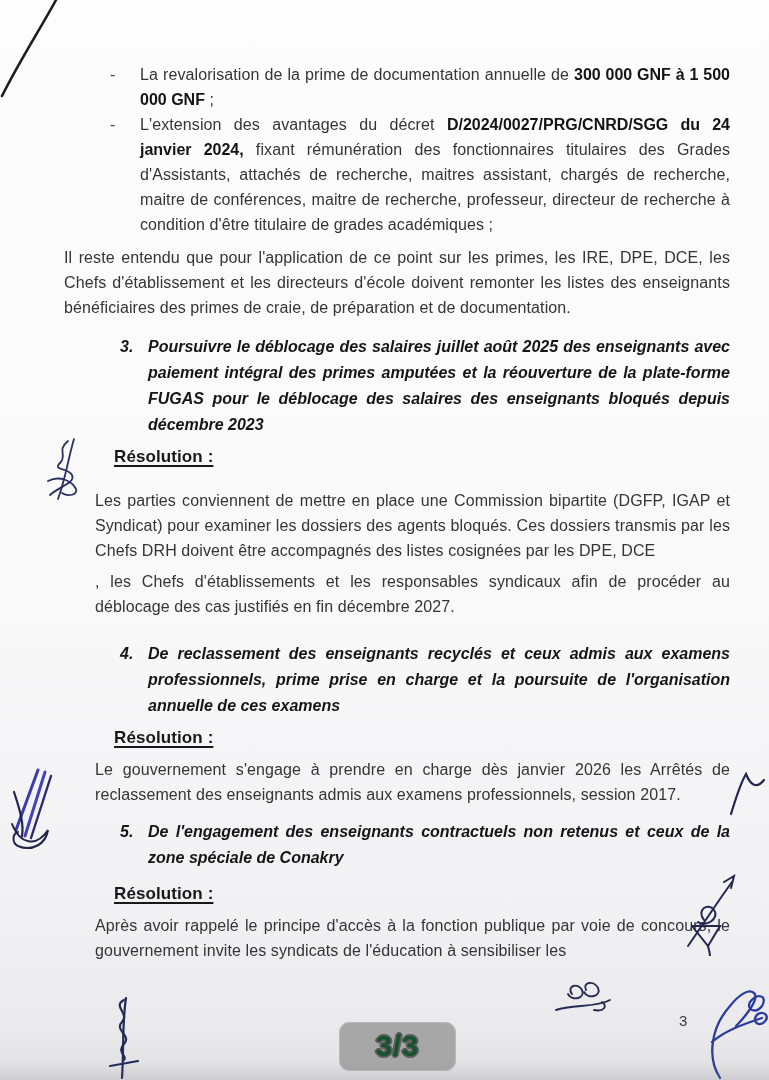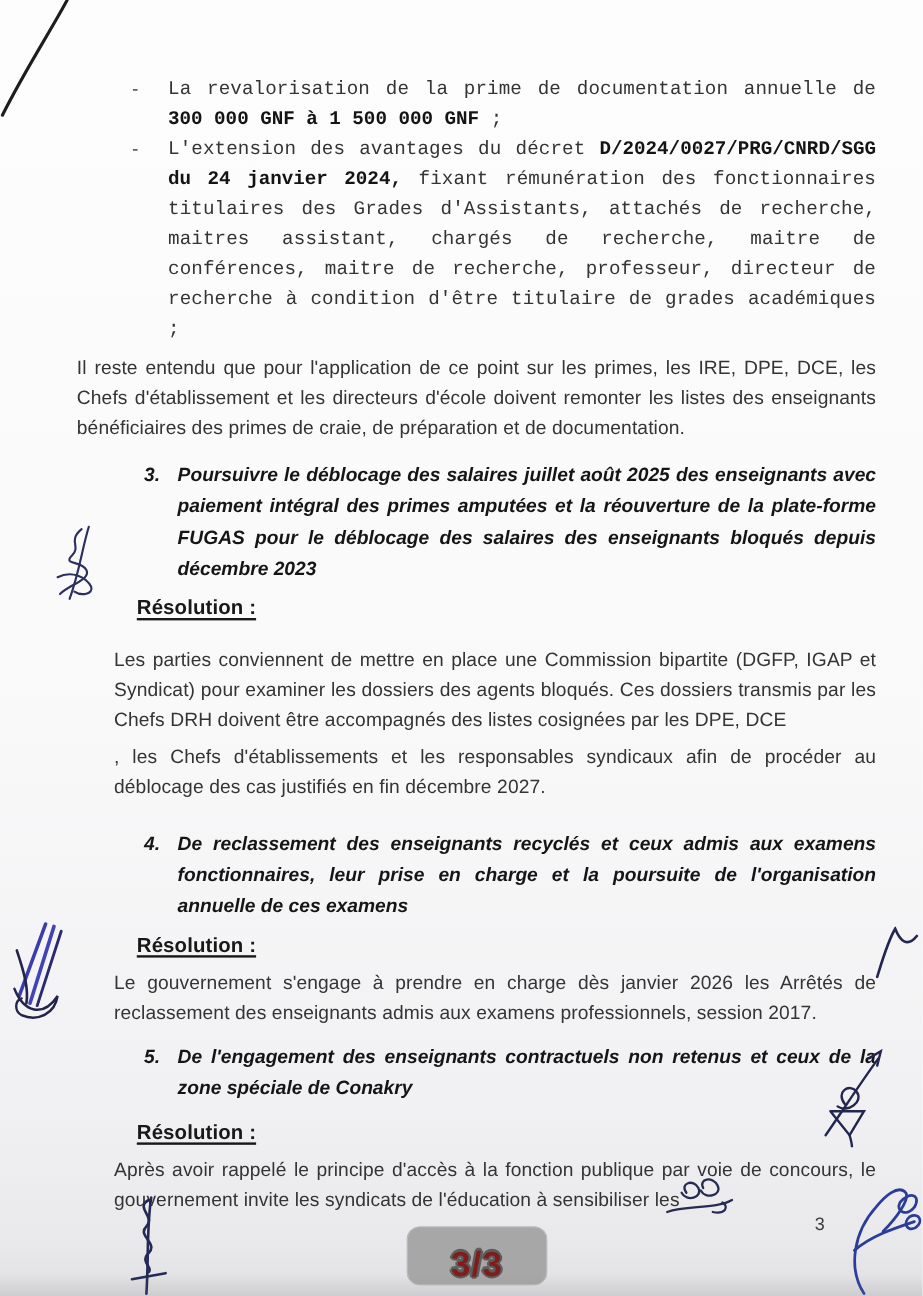--- a/index.html
+++ b/index.html
@@ -19,21 +19,21 @@
     position: relative;
     padding-top: 62px;
     font-size: 16px;
     letter-spacing: 0.1px;
     line-height: 25px;
     color: #343434;
   }
   
   .bullet-row { display: flex; margin-left: 110px; margin-right: 39px; }
   .bullet-dash { width: 30px; flex: 0 0 30px; color: #4a4a4a; }
-  .bullet-text { flex: 1; text-align: justify; font-family: Liberation Mono, monospace; }
+  .bullet-text { flex: 1; text-align: justify; }
   .bullet-text b, .strong { font-weight: bold; color: #141414; letter-spacing: 0; }
   
   .note-para { margin: 8px 39px 0 64px; text-align: justify; }
   .body-para { margin-left: 95px; margin-right: 39px; text-align: justify; }
   .p-resA { margin-top: 20px; }
   .p-resA2 { margin-top: 6px; }
   .p-res4 { margin-top: 8px; }
   .p-res5 { margin-top: 8px; }
   
   .num-item { display: flex; margin-left: 120px; margin-right: 39px; font-weight: bold; font-style: italic; color: #151515; line-height: 26px; }
@@ -56,22 +56,22 @@
   .res-3 { margin-top: 8px; }
   .res-4 { margin-top: 8px; }
   .res-5 { margin-top: 12px; }
   
   .page-badge {
     position: absolute; left: 339px; top: 1022px;
     width: 117px; height: 49px;
     background: #a7a7a7;
     border-radius: 11px;
     box-shadow: inset 0 0 0 1px #b9b9b9;
-    display: flex; align-items: flex-end; justify-content: center;
-    font-size: 29px; font-weight: bold; color: #7f1d1d;
+    display: flex; align-items: center; justify-content: center;
+    font-size: 29px; font-weight: bold; color: #14532d;
     text-shadow:
       -2px 0 0 #5d5d5d, 2px 0 0 #5d5d5d, 0 -2px 0 #5d5d5d, 0 2px 0 #5d5d5d,
       -1px -1px 0 #5d5d5d, 1px -1px 0 #5d5d5d, -1px 1px 0 #5d5d5d, 1px 1px 0 #5d5d5d;
     letter-spacing: 1px;
   }
   .page-number {
     position: absolute; left: 679px; top: 1012px;
     font-size: 15px; color: #3c3c3c;
   }
   .mark { position: absolute; pointer-events: none; }
@@ -104,21 +104,21 @@
       <span class="itx">Poursuivre le déblocage des salaires juillet août 2025 des enseignants avec paiement intégral des primes amputées et la réouverture de la plate-forme FUGAS pour le déblocage des salaires des enseignants bloqués depuis décembre 2023</span>
     </div>
 
     <div class="res-label res-3">Résolution :</div>
 
     <p class="body-para p-resA">Les parties conviennent de mettre en place une Commission bipartite (DGFP, IGAP et Syndicat) pour examiner les dossiers des agents bloqués. Ces dossiers transmis par les Chefs DRH doivent être accompagnés des listes cosignées par les DPE, DCE</p>
     <p class="body-para p-resA2">, les Chefs d'établissements et les responsables syndicaux afin de procéder au déblocage des cas justifiés en fin décembre 2027.</p>
 
     <div class="num-item item-4">
       <span class="num">4.</span>
-      <span class="itx">De reclassement des enseignants recyclés et ceux admis aux examens fonctionnaires, leur prise en charge et la poursuite de l'organisation annuelle de ces examens</span>
+      <span class="itx">De reclassement des enseignants recyclés et ceux admis aux examens professionnels, prime prise en charge et la poursuite de l'organisation annuelle de ces examens</span>
     </div>
 
     <div class="res-label res-4">Résolution :</div>
 
     <p class="body-para p-res4">Le gouvernement s'engage à prendre en charge dès janvier 2026 les Arrêtés de reclassement des enseignants admis aux examens professionnels, session 2017.</p>
 
     <div class="num-item item-5">
       <span class="num">5.</span>
       <span class="itx">De l'engagement des enseignants contractuels non retenus et ceux de la zone spéciale de Conakry</span>
     </div>

